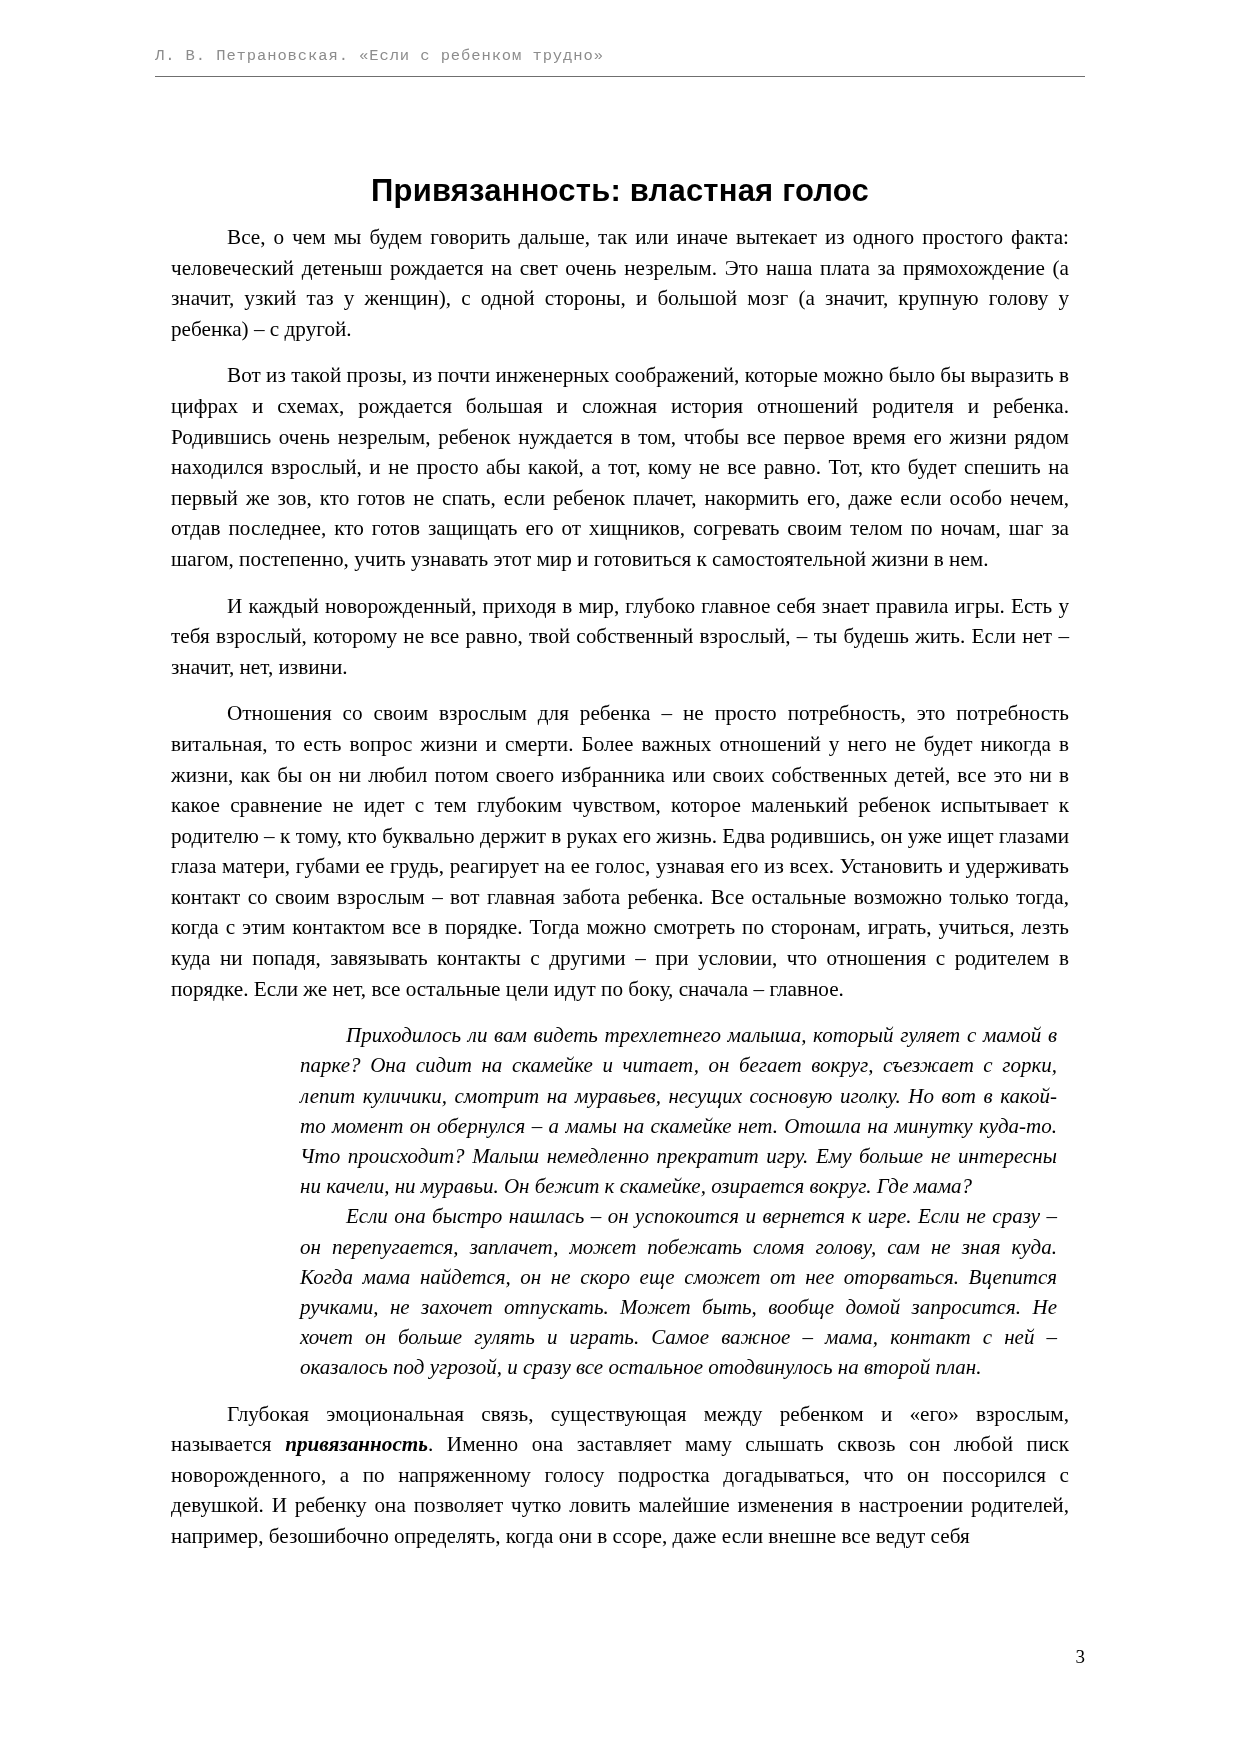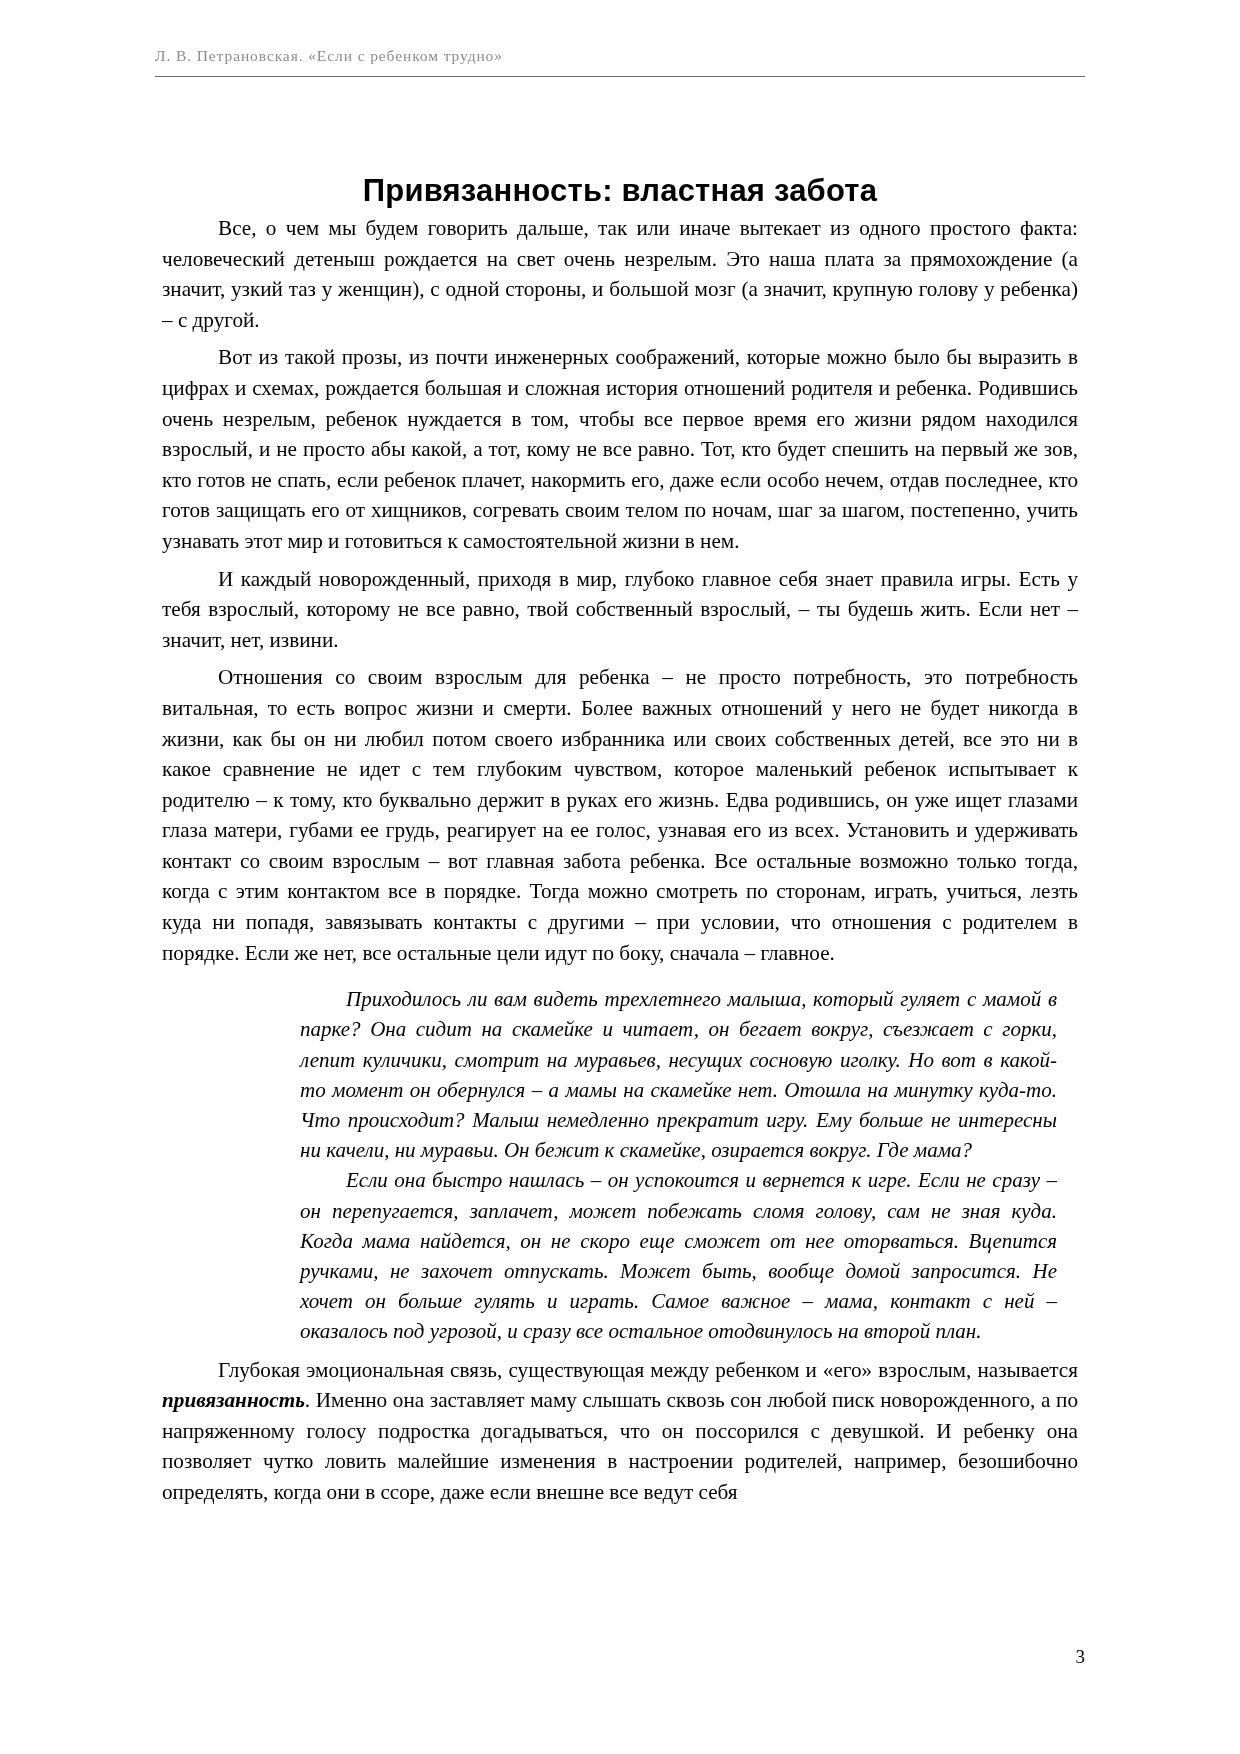--- a/index.html
+++ b/index.html
@@ -25,21 +25,21 @@
   }
 
   
   .running-header {
     position: absolute;
     left: 155px;
     top: 46px;
     width: 930px;
   }
   .running-header-text {
-    font-family: Liberation Serif, serif;
+    font-family: Liberation Mono, monospace;
     font-size: 15.5px;
     letter-spacing: 0.9px;
     color: #8c8c8c;
     white-space: nowrap;
     line-height: 20px;
   }
   .header-rule {
     position: absolute;
     left: 155px;
     top: 76px;
@@ -64,21 +64,21 @@
 
   
   .body-column {
     position: absolute;
     left: 155px;
     top: 206px;
     width: 930px;
   }
 
   p.body-para {
-    margin: 7px;
+    margin: 16px;
     text-align: justify;
     text-justify: inter-word;
     font-size: 21.2px;
     line-height: 30.6px;
     text-indent: 56px;
     hyphens: manual;
   }
 
   .quote-block {
     margin: 16px 0 8px 0;
@@ -113,21 +113,21 @@
 <body>
 
 <div class="page">
 
   <div class="running-header">
     <div class="running-header-text">Л. В. Петрановская. «Если с ребенком трудно»</div>
   </div>
 
   <div class="header-rule"></div>
 
-  <h1 class="chapter-title">Привязанность: властная забота</h1>
+  <h1 class="chapter-title">Привязанность: властная голос</h1>
 
   <div class="body-column">
 
     <p class="body-para">Все, о чем мы будем говорить дальше, так или иначе вытекает из одного простого факта: человеческий детеныш рождается на свет очень незрелым. Это наша плата за прямохождение (а значит, узкий таз у женщин), с одной стороны, и большой мозг (а значит, крупную голову у ребенка) – с другой.</p>
 
     <p class="body-para">Вот из такой прозы, из почти инженерных соображений, которые можно было бы выразить в цифрах и схемах, рождается большая и сложная история отношений родителя и ребенка. Родившись очень незрелым, ребенок нуждается в том, чтобы все первое время его жизни рядом находился взрослый, и не просто абы какой, а тот, кому не все равно. Тот, кто будет спешить на первый же зов, кто готов не спать, если ребенок плачет, накормить его, даже если особо нечем, отдав последнее, кто готов защищать его от хищников, согревать своим телом по ночам, шаг за шагом, постепенно, учить узнавать этот мир и готовиться к самостоятельной жизни в нем.</p>
 
     <p class="body-para">И каждый новорожденный, приходя в мир, глубоко главное себя знает правила игры. Есть у тебя взрослый, которому не все равно, твой собственный взрослый, – ты будешь жить. Если нет – значит, нет, извини.</p>
 
     <p class="body-para">Отношения со своим взрослым для ребенка – не просто потребность, это потребность витальная, то есть вопрос жизни и смерти. Более важных отношений у него не будет никогда в жизни, как бы он ни любил потом своего избранника или своих собственных детей, все это ни в какое сравнение не идет с тем глубоким чувством, которое маленький ребенок испытывает к родителю – к тому, кто буквально держит в руках его жизнь. Едва родившись, он уже ищет глазами глаза матери, губами ее грудь, реагирует на ее голос, узнавая его из всех. Установить и удерживать контакт со своим взрослым – вот главная забота ребенка. Все остальные возможно только тогда, когда с этим контактом все в порядке. Тогда можно смотреть по сторонам, играть, учиться, лезть куда ни попадя, завязывать контакты с другими – при условии, что отношения с родителем в порядке. Если же нет, все остальные цели идут по боку, сначала – главное.</p>

